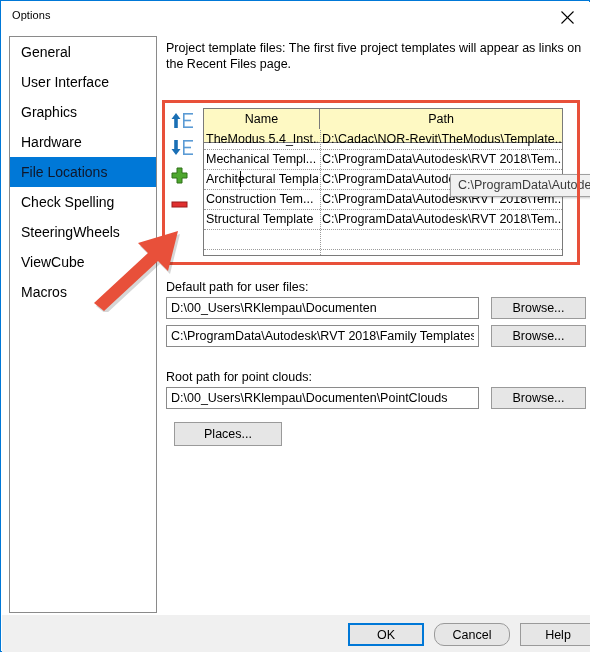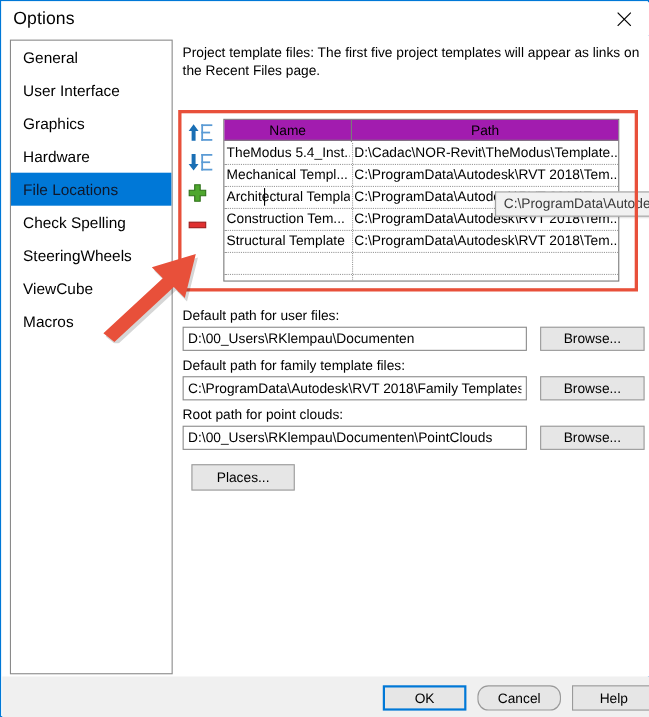--- a/index.html
+++ b/index.html
@@ -30,21 +30,21 @@
   
   #titlebar {
     position: absolute;
     left: 1px; top: 1px;
     width: 588px; height: 30px;
     background: #ffffff;
   }
   #title-text {
     position: absolute;
     left: 10px; top: 7px;
-    font-size: 16px;
+    font-size: 11px;
     color: #000000;
     letter-spacing: 0.1px;
   }
   #close-button {
     position: absolute;
     right: 0px; top: 0px;
     width: 45px; height: 29px;
     cursor: default;
   }
   #close-button svg { position: absolute; left: 16px; top: 9px; }
@@ -132,22 +132,22 @@
     left: 201px; top: 76px;
     width: 360px; height: 148px;
     box-sizing: border-box;
     border: 1px solid #7a7a7a;
     background: #ffffff;
     z-index: 10;
   }
   #grid-head {
     position: absolute;
     left: 0; top: 0;
-    width: 100%; height: 19px;
-    background: #a21caf;
+    width: 100%; height: 34px;
+    background: #fef9c3;
     border-bottom: 1px solid #7a7a7a;
     box-sizing: border-box;
   }
   .gh {
     position: absolute;
     top: 0; height: 20px; line-height: 20px;
     text-align: center;
     font-size: 12.5px;
     color: #000000;
     cursor: default;
@@ -244,21 +244,21 @@
     background: #e6e6e6;
     font-family: "Liberation Sans", sans-serif;
     font-size: 12.5px;
     color: #000000;
     cursor: default;
   }
 
   #places-btn {
     position: absolute;
     left: 10px; top: 390px;
-    width: 94px; height: 24px;
+    width: 108px; height: 24px;
     box-sizing: border-box;
     border: 1px solid #9a9a9a;
     background: #e6e6e6;
     font-family: "Liberation Sans", sans-serif;
     font-size: 12.5px;
     color: #000000;
     cursor: default;
   }
 
   
@@ -332,21 +332,20 @@
 
       <div class="fgroup g0">
         <span class="flabel">Default path for user files:</span>
         <div class="frow">
           <input class="finput" type="text" value="D:\00_Users\RKlempau\Documenten" style="">
           <button class="fbtn">Browse...</button>
         </div>
       </div>
 
       <div class="fgroup g1">
-        <span class="flabel">Default path for family template files:</span>
         <div class="frow">
           <input class="finput" type="text" value="C:\ProgramData\Autodesk\RVT 2018\Family Templates\English" style="">
           <button class="fbtn">Browse...</button>
         </div>
       </div>
 
       <div class="fgroup g2">
         <span class="flabel">Root path for point clouds:</span>
         <div class="frow">
           <input class="finput" type="text" value="D:\00_Users\RKlempau\Documenten\PointClouds" style="">

